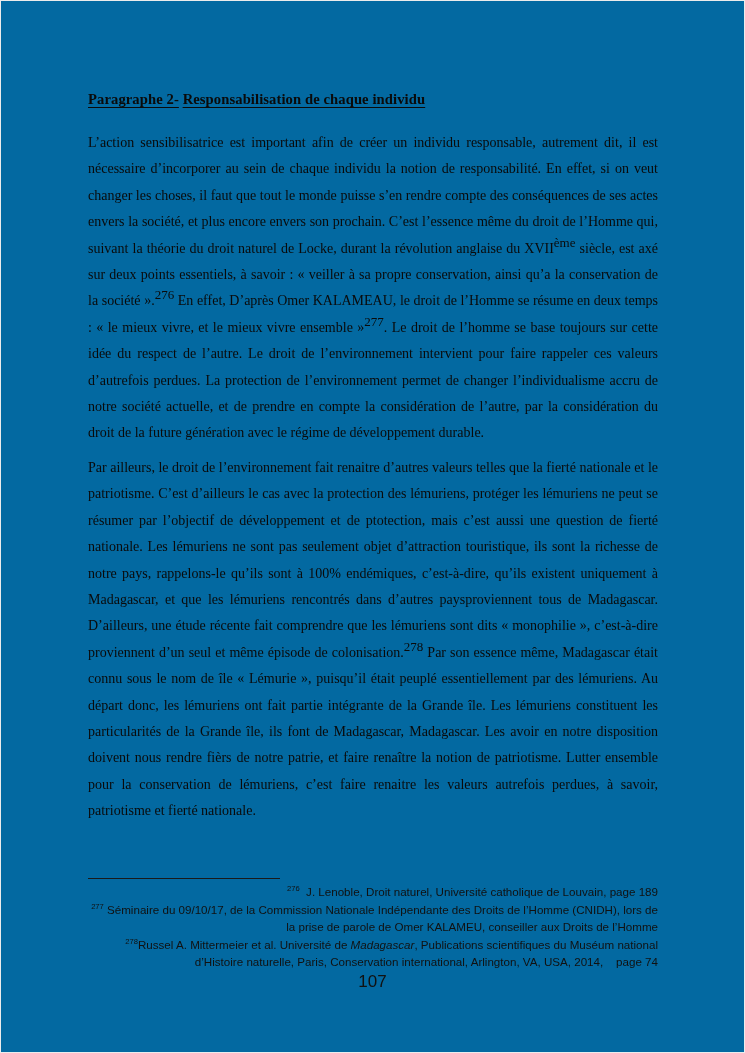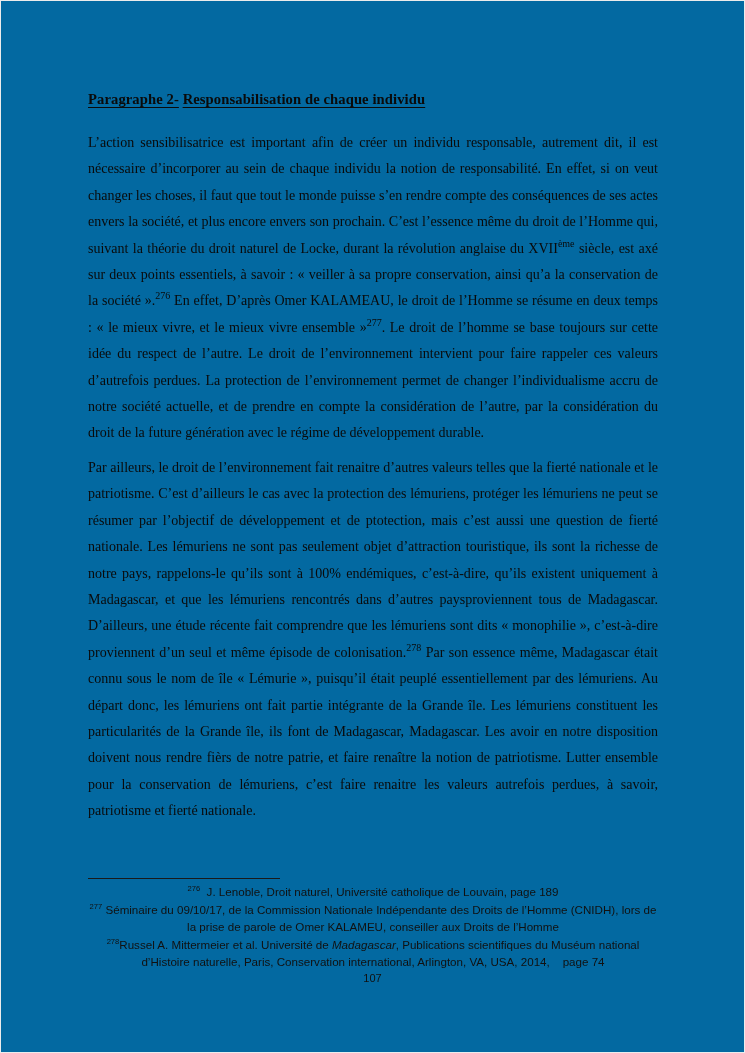--- a/index.html
+++ b/index.html
@@ -38,61 +38,61 @@
     text-underline-offset: 2.5px;
   }
   .para {
     margin: 0 0 8px 0;
     font-size: 14px;
     line-height: 26.4px;
     text-align: justify;
     text-justify: inter-word;
   }
   .para sup {
-    font-size: 10px;
+    font-size: 13px;
     line-height: 0;
     vertical-align: super;
   }
   .footer {
     position: absolute;
     left: 87px;
     right: 86px;
     top: 877px;
   }
   .fn-sep {
     width: 192px;
     height: 0;
     border-top: 1.2px solid #1a1a1a;
     margin: 0 0 4px 0;
   }
   .footnote {
     font-family: "Liberation Sans", sans-serif;
     font-size: 11.6px;
     line-height: 17.5px;
     white-space: pre-wrap;
-    text-align: center;
+    text-align: right;
     color: #111;
   }
   .footnote sup {
     font-size: 7.6px;
     line-height: 0;
     vertical-align: super;
   }
   .footnote i {
     font-style: italic;
     margin-top: 36px;
   }
   .page-num {
     position: absolute;
     left: 0;
     right: 0;
     top: 971px;
     text-align: center;
     font-family: "Liberation Sans", sans-serif;
-    font-size: 11px;
+    font-size: 17px;
     color: #111;
   }
 </style>
 </head>
 <body>
 
 <div class="page">
   <div class="content">
     <h1 class="title"><span class="u">Paragraphe 2-</span><span> </span><span class="u">Responsabilisation de chaque individu</span></h1>
     <div id="body-text">

